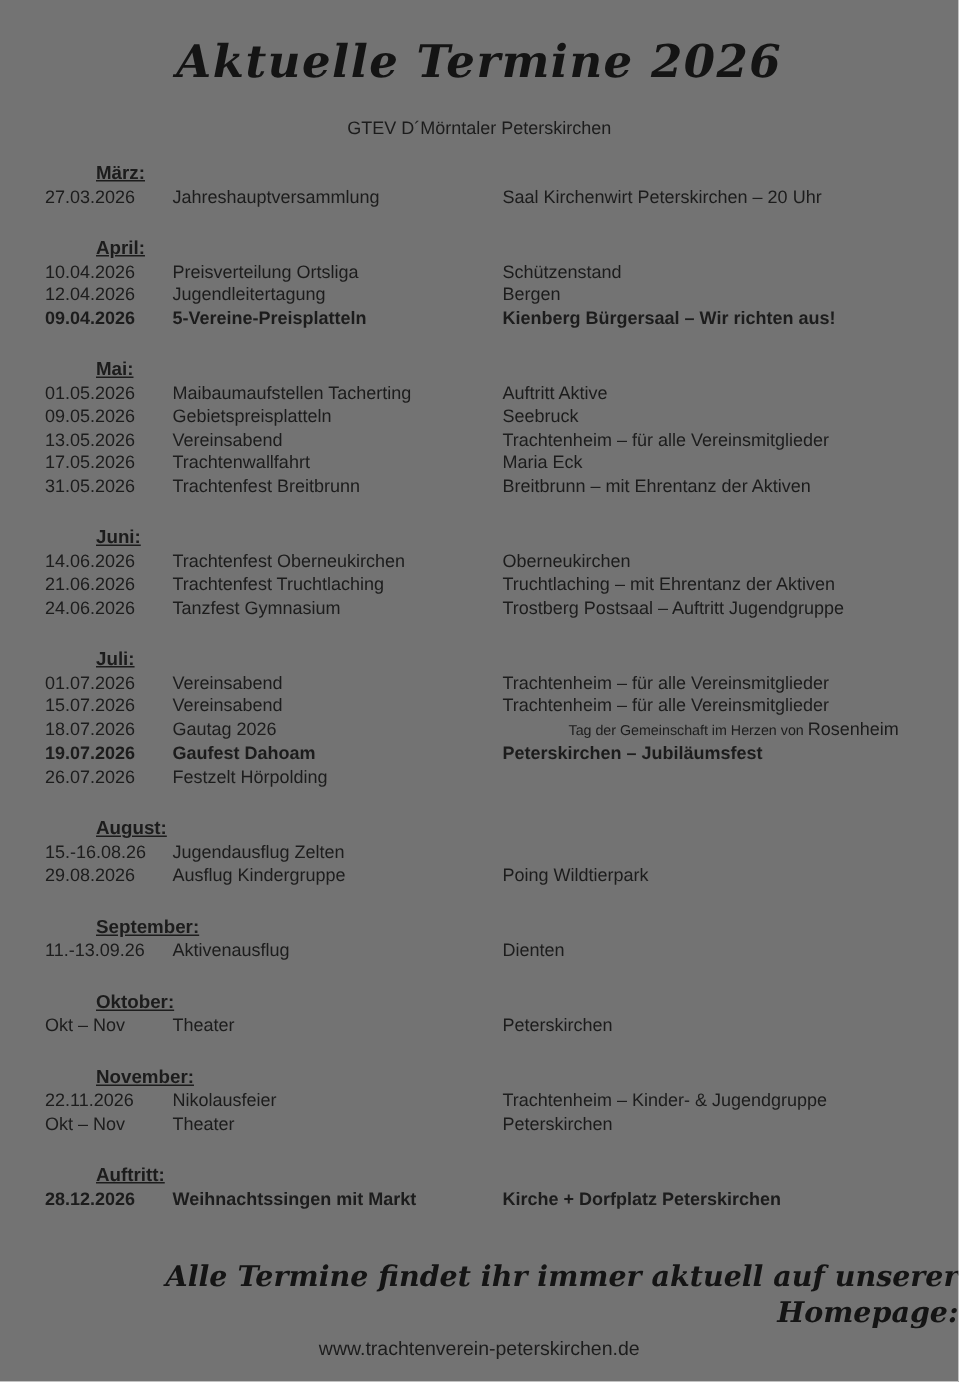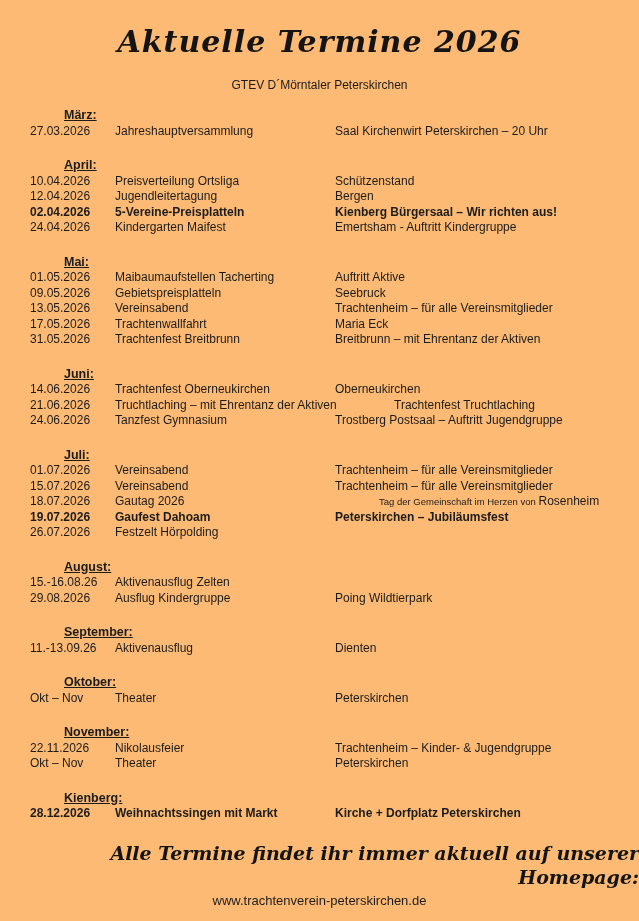--- a/index.html
+++ b/index.html
@@ -1,20 +1,20 @@
 <!DOCTYPE html>
 <html><head>
 <meta charset="utf-8">
 <style>
   html, body { margin: 0; padding: 0; background: #ffffff; }
   .page {
     width: 639px;
     height: 921px;
     box-sizing: border-box;
-    background: #fdba74;
+    background: #737373;
     color: #1c1c1c;
     font-family: "Liberation Sans", sans-serif;
     font-size: 12px;
     display: flex;
     flex-direction: column;
     overflow: hidden;
     padding-top: 24px;
   }
   .title {
     text-align: center;
@@ -100,28 +100,23 @@
           <span class="col date">10.04.2026</span>
           <span class="col event">Preisverteilung Ortsliga</span>
           <span class="col location">Schützenstand</span>
         </div>
         <div class="event-row">
           <span class="col date">12.04.2026</span>
           <span class="col event">Jugendleitertagung</span>
           <span class="col location">Bergen</span>
         </div>
         <div class="event-row bold">
-          <span class="col date">02.04.2026</span>
+          <span class="col date">09.04.2026</span>
           <span class="col event">5-Vereine-Preisplatteln</span>
           <span class="col location">Kienberg Bürgersaal – Wir richten aus!</span>
-        </div>
-        <div class="event-row">
-          <span class="col date">24.04.2026</span>
-          <span class="col event">Kindergarten Maifest</span>
-          <span class="col location">Emertsham - Auftritt Kindergruppe</span>
         </div>
       </section>
       <section class="month-section">
         <div class="month-heading">Mai:</div>
         <div class="event-row">
           <span class="col date">01.05.2026</span>
           <span class="col event">Maibaumaufstellen Tacherting</span>
           <span class="col location">Auftritt Aktive</span>
         </div>
         <div class="event-row">
@@ -147,22 +142,22 @@
       </section>
       <section class="month-section">
         <div class="month-heading">Juni:</div>
         <div class="event-row">
           <span class="col date">14.06.2026</span>
           <span class="col event">Trachtenfest Oberneukirchen</span>
           <span class="col location">Oberneukirchen</span>
         </div>
         <div class="event-row">
           <span class="col date">21.06.2026</span>
+          <span class="col event">Trachtenfest Truchtlaching</span>
           <span class="col location">Truchtlaching – mit Ehrentanz der Aktiven</span>
-          <span class="col event">Trachtenfest Truchtlaching</span>
         </div>
         <div class="event-row">
           <span class="col date">24.06.2026</span>
           <span class="col event">Tanzfest Gymnasium</span>
           <span class="col location">Trostberg Postsaal – Auftritt Jugendgruppe</span>
         </div>
       </section>
       <section class="month-section">
         <div class="month-heading">Juli:</div>
         <div class="event-row">
@@ -187,21 +182,21 @@
         </div>
         <div class="event-row">
           <span class="col date">26.07.2026</span>
           <span class="col location">Festzelt Hörpolding</span>
         </div>
       </section>
       <section class="month-section">
         <div class="month-heading">August:</div>
         <div class="event-row">
           <span class="col date">15.-16.08.26</span>
-          <span class="col event">Aktivenausflug Zelten</span>
+          <span class="col event">Jugendausflug Zelten</span>
           <span class="col location"></span>
         </div>
         <div class="event-row">
           <span class="col date">29.08.2026</span>
           <span class="col event">Ausflug Kindergruppe</span>
           <span class="col location">Poing Wildtierpark</span>
         </div>
       </section>
       <section class="month-section">
         <div class="month-heading">September:</div>
@@ -226,21 +221,21 @@
           <span class="col event">Nikolausfeier</span>
           <span class="col location">Trachtenheim – Kinder- &amp; Jugendgruppe</span>
         </div>
         <div class="event-row">
           <span class="col date">Okt – Nov</span>
           <span class="col event">Theater</span>
           <span class="col location">Peterskirchen</span>
         </div>
       </section>
       <section class="month-section">
-        <div class="month-heading">Kienberg:</div>
+        <div class="month-heading">Auftritt:</div>
         <div class="event-row bold">
           <span class="col date">28.12.2026</span>
           <span class="col event">Weihnachtssingen mit Markt</span>
           <span class="col location">Kirche + Dorfplatz Peterskirchen</span>
         </div>
       </section>
     </div>
 
   <div class="footer">
     <div class="footer-note">Alle Termine findet ihr immer aktuell auf unserer Homepage:</div>

